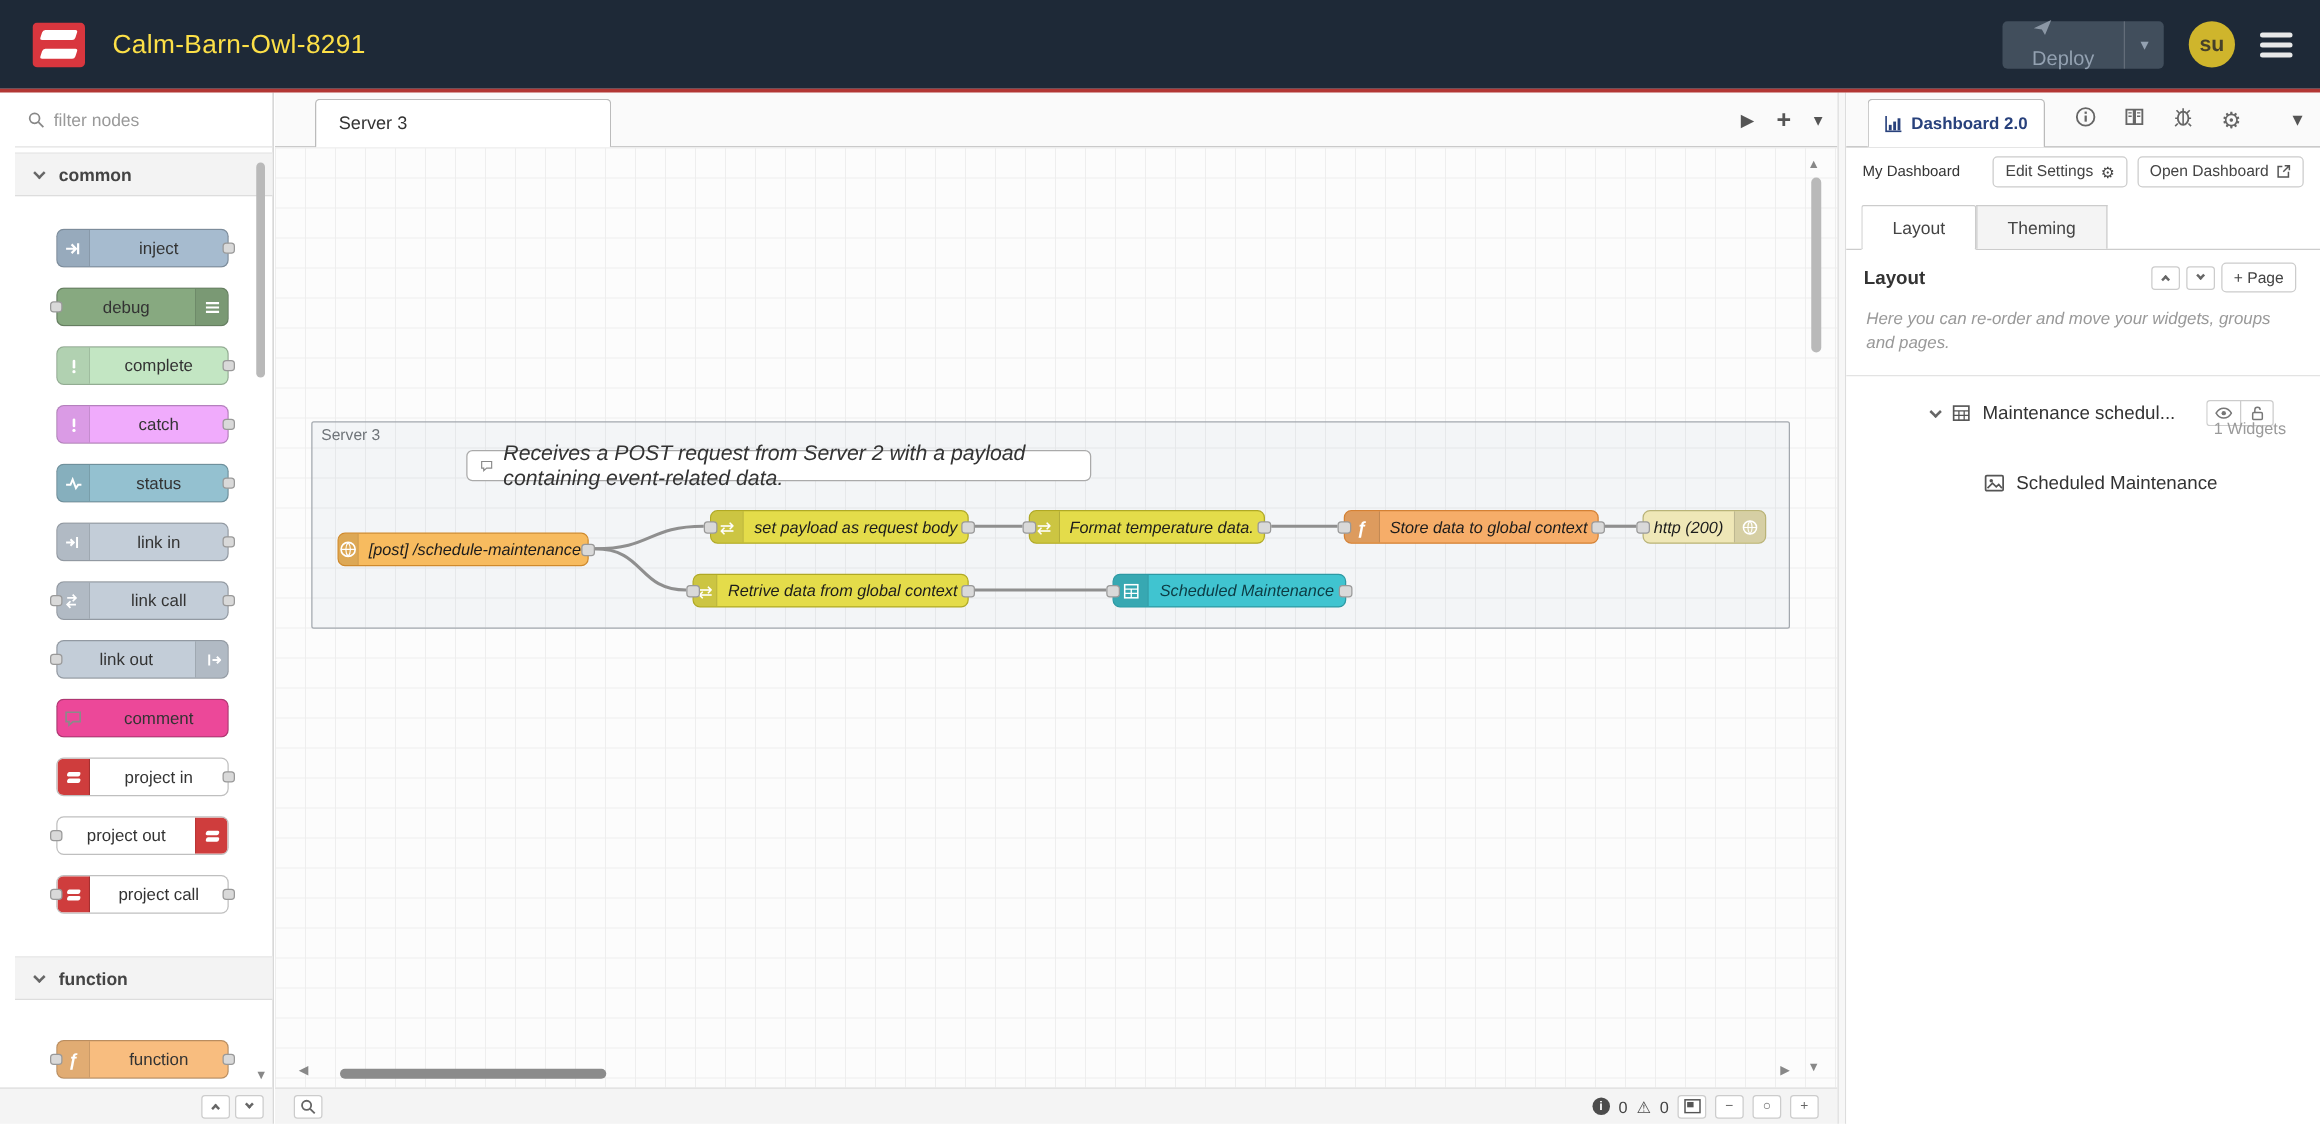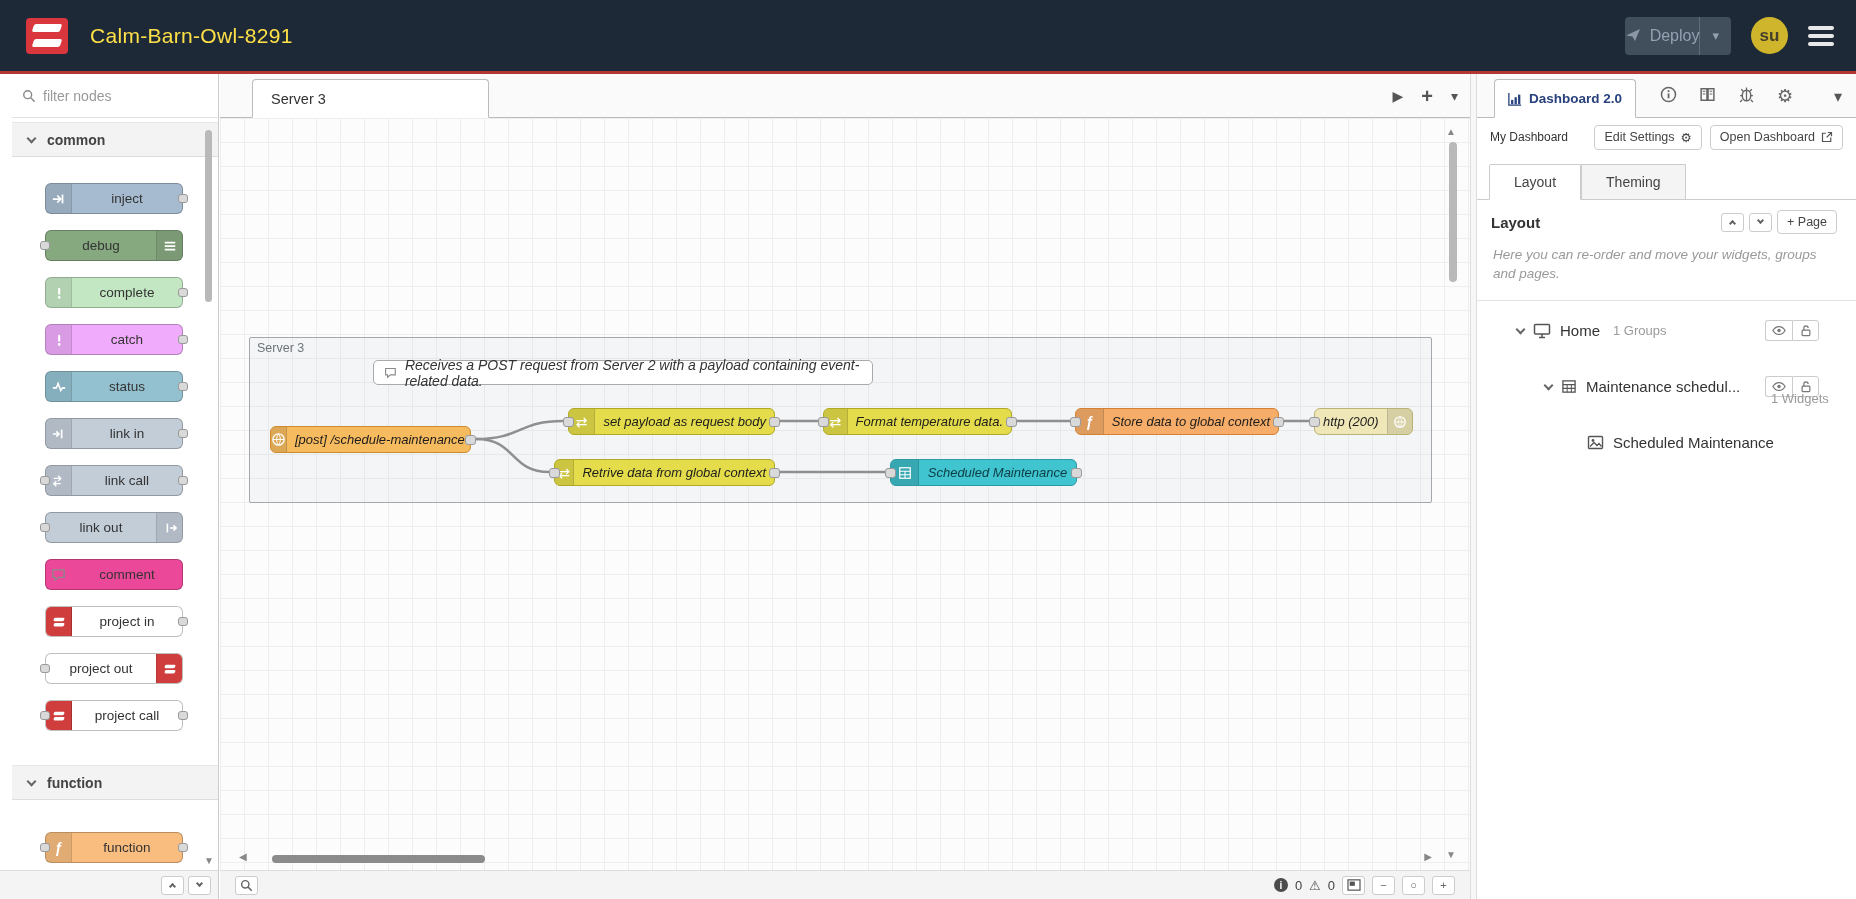--- a/index.html
+++ b/index.html
@@ -7,21 +7,21 @@
     font-family:"Liberation Sans", sans-serif; background:#fff; color:#333; }
 
   
   .app-header { position:absolute; left:0; top:0; width:100%; height:71px;
     background:#1e2937; display:flex; align-items:center; z-index:20; }
   .logo { width:42px; height:36px; margin-left:26px; }
   .app-title { color:#fde047; font-size:21px; margin-left:22px; letter-spacing:.3px; }
   .header-right { margin-left:auto; display:flex; align-items:center; gap:20px; margin-right:22px; }
   .deploy-btn { display:flex; align-items:center; background:#414e5c; border-radius:4px;
     height:38px; color:#93a1b1; font-size:16px; cursor:default; }
-  .deploy-btn .dp-main { display:flex; align-items:flex-start; gap:9px; padding:0 0; }
+  .deploy-btn .dp-main { display:flex; align-items:flex-start; gap:9px; padding:0 24px;flex-direction:column; }
   .deploy-btn .dp-caret { border-left:1px solid rgba(255,255,255,.18); padding:0 12px;
     height:100%; display:flex; align-items:center; font-size:13px; }
   .avatar { width:37px; height:37px; border-radius:50%; background:#cfb52c; color:#46412a;
     display:flex; align-items:center; justify-content:center; font-size:17px; font-weight:bold; }
   .hamburger { width:26px; height:20px; display:flex; flex-direction:column; justify-content:space-between; cursor:pointer; }
   .hamburger span { height:4px; background:#e8e8e8; border-radius:2px; }
   .red-line { position:absolute; top:71px; left:0; width:100%; height:3px; background:#b23734; z-index:21; }
 
   
   .palette { position:absolute; left:0; top:74px; width:219px; bottom:0; background:#fff;
@@ -95,21 +95,21 @@
     border-radius:3px; top:8px; cursor:crosshair; }
   .port.in { left:-6px; } .port.out { right:-6px; }
   .n-httpin  { background:#f7bb5f; border-color:#cf8a2d; }
   .n-change  { background:#e4dc4a; border-color:#b0a925; }
   .n-func    { background:#f6ad69; border-color:#d48134; }
   .n-httpres { background:#efe7b7; border-color:#b9b377; }
   .n-table   { background:#40c4d0; border-color:#2d99a3; color:#0d3c44; }
   .glyph-ic { font-style:normal; color:#fff; font-size:14px; }
   .comment-node { position:absolute; left:153px; top:242px; width:500px; height:25px; background:#fff;
     border:1px solid #aaa; border-radius:5px; display:flex; align-items:center; gap:8px; padding:0 10px;
-    font-size:14px; font-style:italic; color:#333; cursor:move;justify-content:flex-end; }
+    font-size:17px; font-style:italic; color:#333; cursor:move;justify-content:flex-end; }
 
   
   .v-scroll-up { position:absolute; right:14px; top:8px; color:#888; font-size:10px; }
   .v-scroll-thumb { position:absolute; right:13px; top:24px; width:8px; height:140px; background:#b9b9b9; border-radius:4px; }
   .v-scroll-down { position:absolute; right:14px; bottom:10px; color:#888; font-size:10px; }
   .h-scroll-left { position:absolute; left:19px; bottom:8px; color:#888; font-size:10px; }
   .h-scroll-thumb { position:absolute; left:52px; bottom:7px; width:213px; height:8px; background:#8b8b8b; border-radius:4px; }
   .h-scroll-right { position:absolute; right:38px; bottom:8px; color:#888; font-size:10px; }
 
   .canvas-footer { position:absolute; left:0; right:0; bottom:0; height:29px; background:#f4f4f4;
@@ -557,43 +557,20 @@
         </span>
       <button class="mini-btn">
           <span>+ Page</span>
         </button>
     </span>
   </div>
 
   <div class="help-text">Here you can re-order and move your widgets, groups and pages.</div>
 
   <div class="tree">
-    <div class="trow" style="padding-left:40px">
-      <span class="chev"></span>
-      <svg width="18" height="16" viewBox="0 0 18 16">
-          <rect x="1.5" y="1.5" width="15" height="9.5" rx="1" fill="none" stroke="#555" stroke-width="1.5"></rect>
-          <path d="M6 14.5h6M9 11v3.5" stroke="#555" stroke-width="1.5"></path>
-        </svg>
-      <span class="tlabel">Home</span>
-      <span class="tmeta">1 Groups</span>
-      <span class="btn-group">
-        <span class="gbtn">
-            <svg width="14" height="11" viewBox="0 0 16 12">
-              <path d="M1 6s2.6-4.5 7-4.5S15 6 15 6s-2.6 4.5-7 4.5S1 6 1 6z" fill="none" stroke="#777" stroke-width="1.4"></path>
-              <circle cx="8" cy="6" r="2" fill="#777"></circle>
-            </svg>
-          </span>
-        <span class="gbtn">
-            <svg width="12" height="13" viewBox="0 0 14 15">
-              <rect x="2.5" y="7" width="9" height="6.5" rx="1" fill="none" stroke="#777" stroke-width="1.4"></rect>
-              <path d="M4.5 7V4.5a2.5 2.5 0 0 1 5 0" fill="none" stroke="#777" stroke-width="1.4"></path>
-            </svg>
-          </span>
-      </span>
-    </div>
 
     <div class="trow" style="padding-left:68px">
       <span class="chev"></span>
       <svg width="16" height="15" viewBox="0 0 16 16">
           <rect x="1.5" y="2" width="13" height="12" fill="none" stroke="#555" stroke-width="1.4"></rect>
           <path d="M1.5 6h13M1.5 10h13M6 6v8M10.5 6v8" stroke="#555" stroke-width="1.1"></path>
         </svg>
       <span class="tlabel">Maintenance schedul...</span>
       <span class="btn-group">
         <span class="gbtn">

